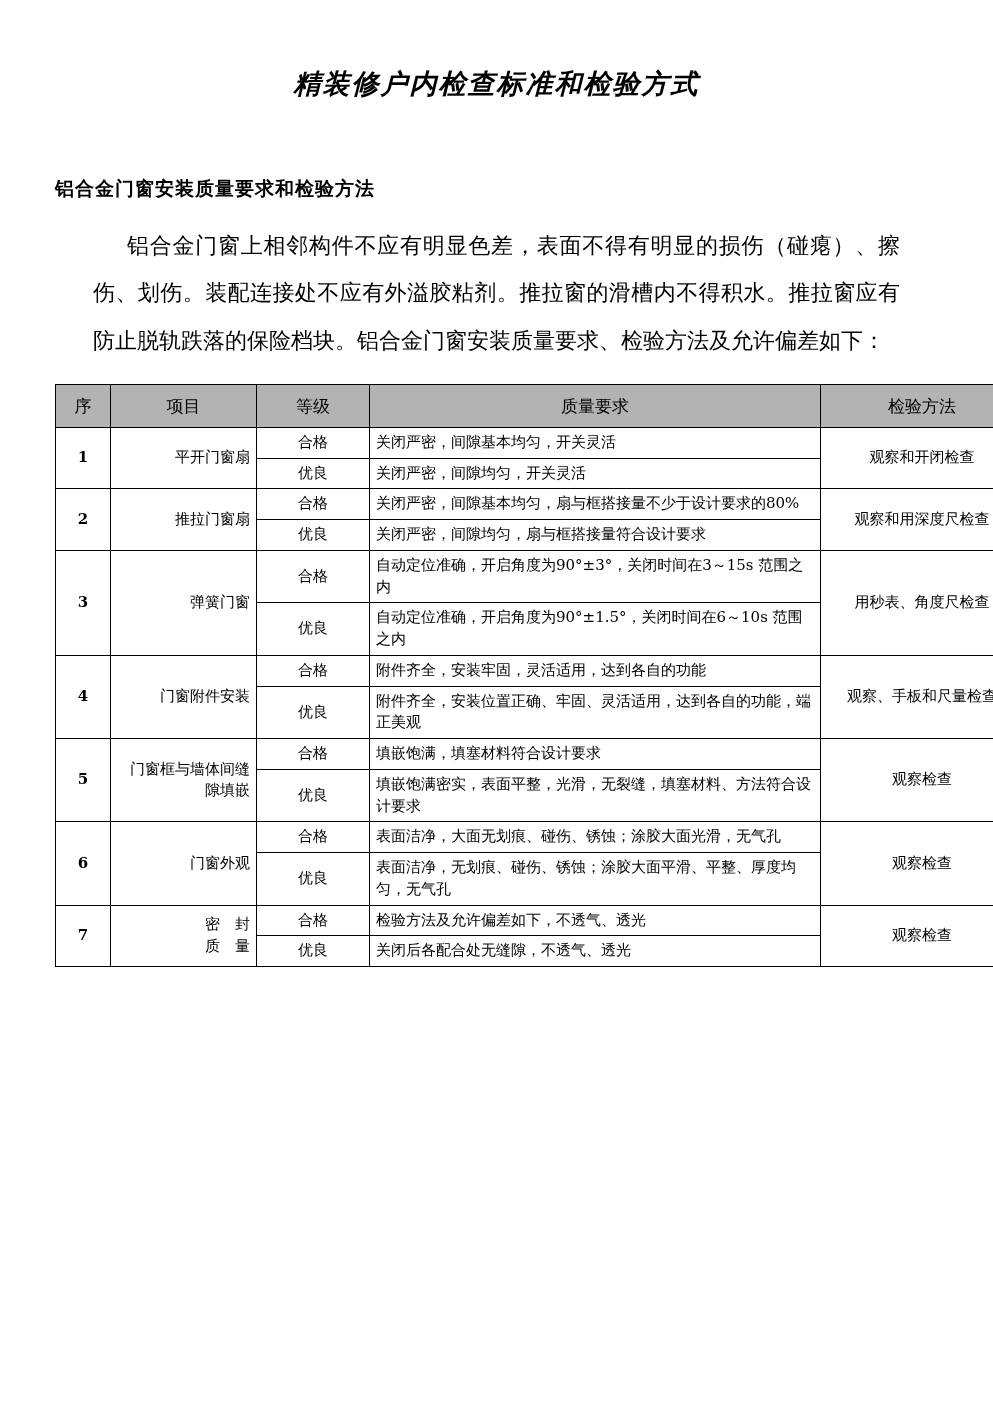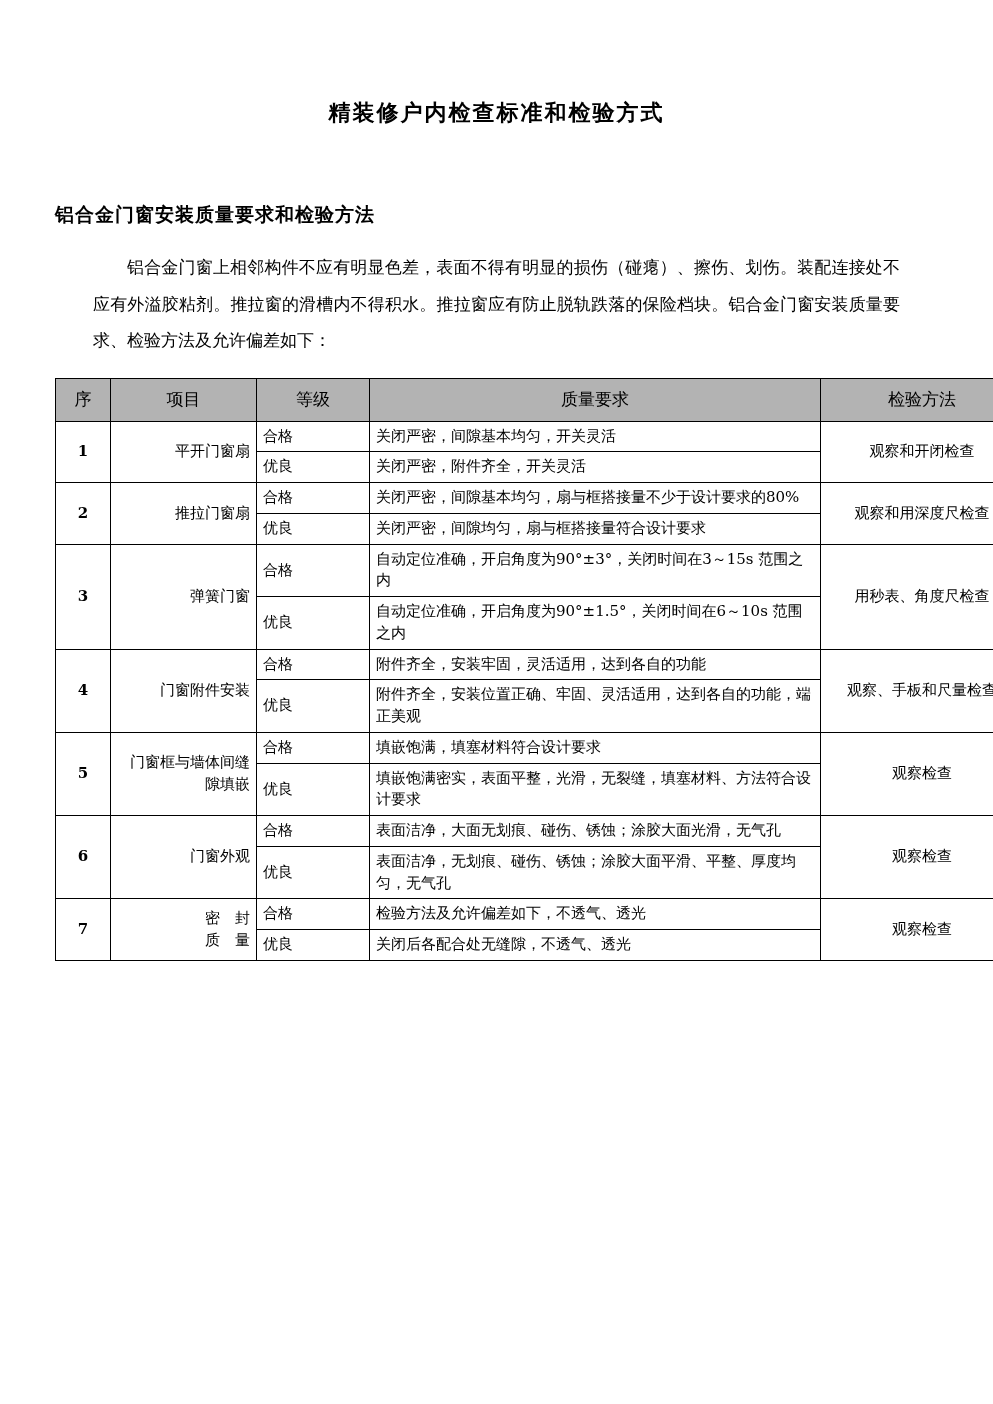--- a/index.html
+++ b/index.html
@@ -17,42 +17,43 @@
   }
   .page {
     width: 993px;
     height: 1404px;
     box-sizing: border-box;
     padding: 0 55px;
     position: relative;
   }
   .doc-title {
     text-align: center;
-    font-size: 22px;
+    font-size: 27px;
     font-weight: bold;
     letter-spacing: 2px;
-    margin-top: 98px;
+    margin-top: 66px;
     font-family: "DejaVu Serif", "Liberation Serif", serif;
+    font-style: italic;
   }
   .sub-title {
     text-align: left;
     font-size: 19px;
     font-weight: bold;
     letter-spacing: 1px;
     margin-top: 74px;
     font-family: "DejaVu Serif", "Liberation Serif", serif;
   }
   .intro {
     margin-top: 22px;
-    font-size: 17px;
+    font-size: 22px;
     line-height: 2.15;
     text-align: justify;
     text-indent: 34px;
     padding: 0 38px 0 38px;
-    font-family: Liberation Serif, serif;
+    font-family: Liberation Mono, monospace;
   }
   table.spec {
     border-collapse: collapse;
     width: 886px;
     margin-top: 18px;
     table-layout: fixed;
   }
   table.spec td, table.spec th {
     border: 1px solid #000000;
     padding: 4px 6px;
@@ -63,21 +64,21 @@
   }
   table.spec thead th {
     background: #b3b3b3;
     text-align: center;
     font-weight: normal;
     height: 34px;
     font-size: 17px;
   }
   .col-seq { width: 42px; text-align: center; font-weight: bold; }
   .col-item { width: 133px; text-align: right; }
-  .col-grade { width: 100px; }
+  .col-grade { width: 100px; text-align: center; }
   .col-req { width: 438px; text-align: left; margin-left: 35px; }
   .col-method { width: 190px; text-align: center; }
 </style>
 </head>
 <body>
 
 <div class="page">
 
   <div class="doc-title">精装修户内检查标准和检验方式</div>
 
@@ -98,21 +99,21 @@
     <tbody>
         <tr>
           <td class="col-seq" rowspan="2">1</td>
           <td class="col-item" rowspan="2" style="white-space: pre-line;">平开门窗扇</td>
           <td class="col-grade">合格</td>
           <td class="col-req">关闭严密，间隙基本均匀，开关灵活</td>
           <td class="col-method" rowspan="2">观察和开闭检查</td>
         </tr>
         <tr>
           <td class="col-grade">优良</td>
-          <td class="col-req">关闭严密，附件齐全，开关灵活</td>
+          <td class="col-req">关闭严密，间隙均匀，开关灵活</td>
         </tr>
         <tr>
           <td class="col-seq" rowspan="2">2</td>
           <td class="col-item" rowspan="2" style="white-space: pre-line;">推拉门窗扇</td>
           <td class="col-grade">合格</td>
           <td class="col-req">关闭严密，间隙基本均匀，扇与框搭接量不少于设计要求的80%</td>
           <td class="col-method" rowspan="2">观察和用深度尺检查</td>
         </tr>
         <tr>
           <td class="col-grade">优良</td>

